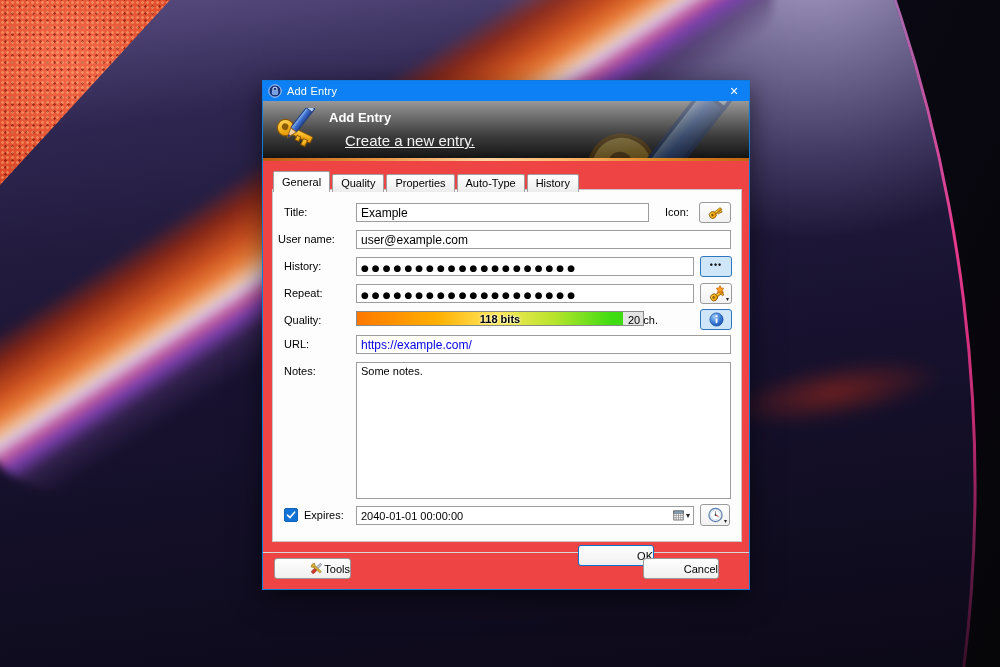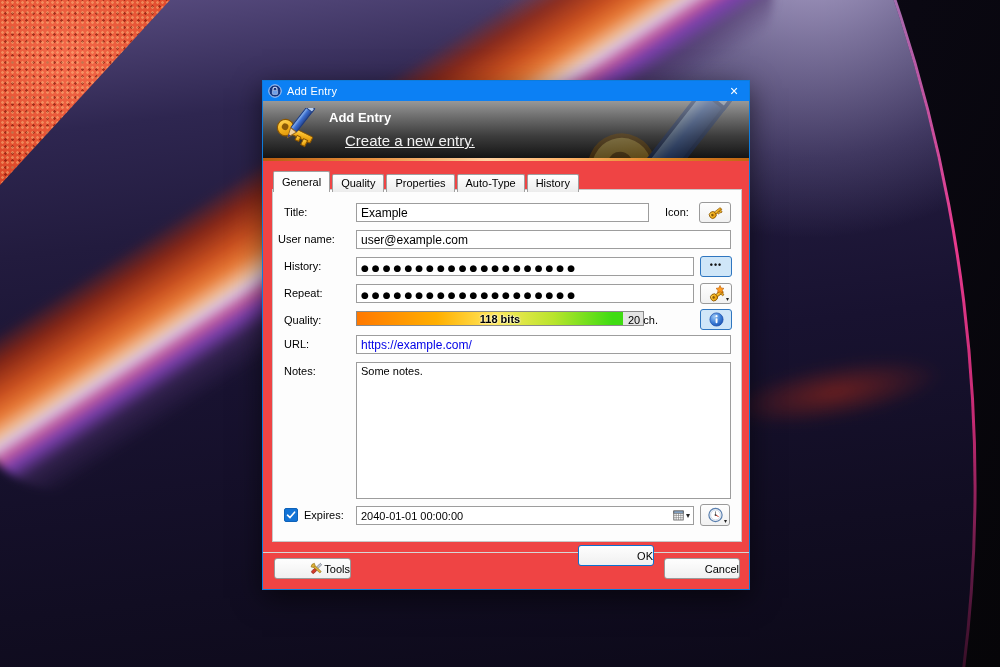--- a/index.html
+++ b/index.html
@@ -281,18 +281,18 @@
         <g transform="rotate(-48 8 8)">
           <rect x="6.9" y="3" width="2.2" height="11" rx=".8" fill="#e0b23a" stroke="#8a6a10" stroke-width=".6"></rect>
           <path d="M5.4 2.6 q2.6 -2.2 5.2 0 l-1.3 2.2 h-2.6 Z" fill="#e0b23a" stroke="#8a6a10" stroke-width=".6"></path>
         </g>
       </svg>
       <span>Tools</span>
     </div>
     <div class="btn default" style="left:315px;top:464px;width:76px">
       <span>OK</span>
     </div>
-    <div class="btn" style="left:401px;top:477px;width:76px">
+    <div class="btn" style="left:380px;top:477px;width:76px">
       <span>Cancel</span>
     </div>
 
   </div>
 </div>
 
 </body></html>

